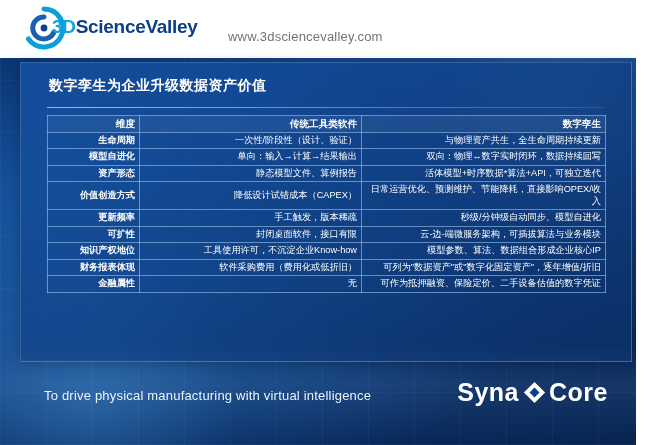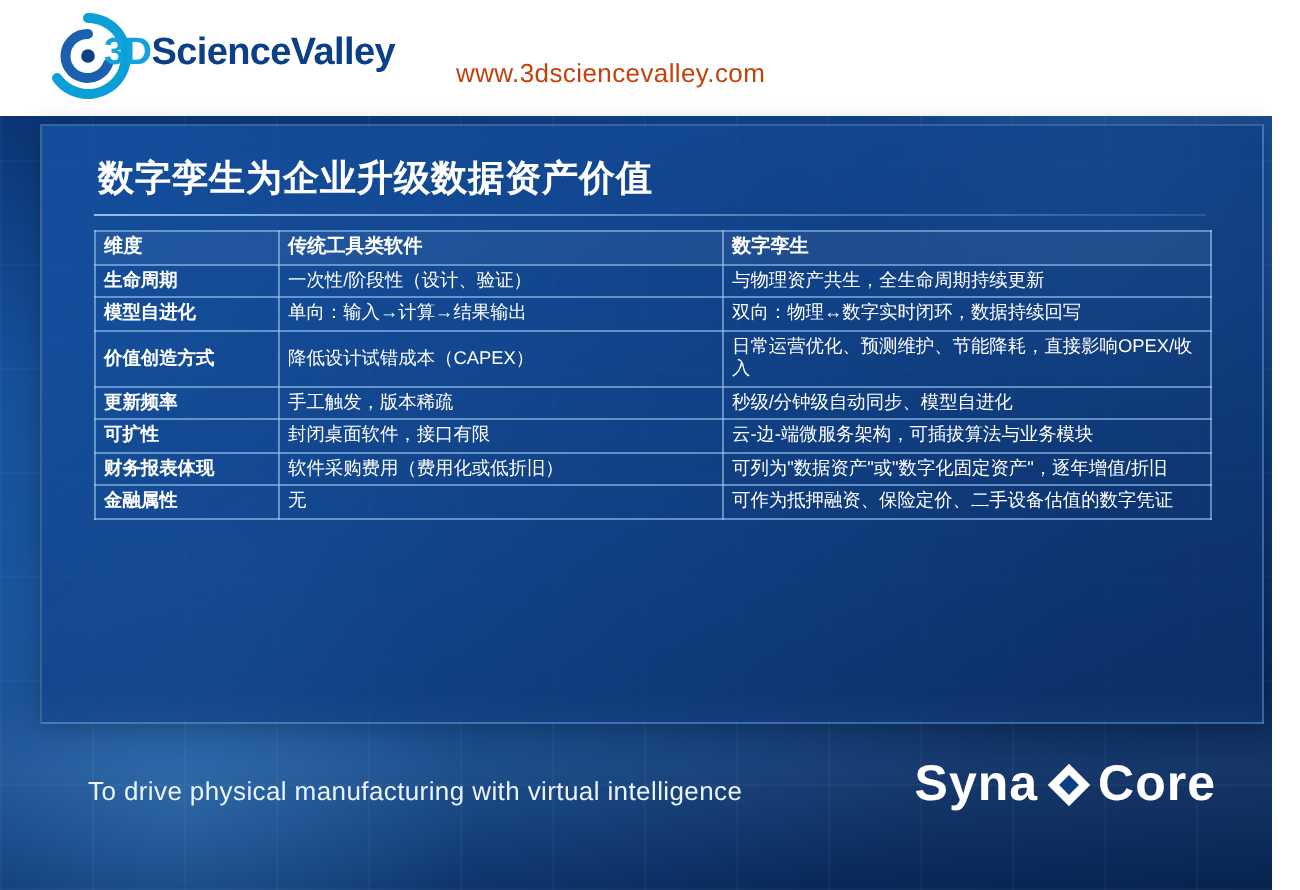--- a/index.html
+++ b/index.html
@@ -23,62 +23,62 @@
   .topband .swirl{
     position:absolute;left:22px;top:6px;width:44px;height:44px;
   }
   .logo-text{
     position:absolute;left:52px;top:16px;
     font-size:19px;font-weight:bold;color:#0b3f86;letter-spacing:-0.3px;
   }
   .logo-text .l3d{color:#12a3dc;}
   .site-url{
     position:absolute;left:228px;top:29px;
-    font-size:13px;color:#c2410c;letter-spacing:0.2px;
+    font-size:13px;color:#737373;letter-spacing:0.2px;
   }
   
   .wash{position:absolute;border-radius:50%;pointer-events:none;}
   .w1{left:-60px;top:250px;width:300px;height:300px;background:radial-gradient(circle,rgba(90,170,235,0.25),rgba(90,170,235,0) 70%);}
   .w2{left:430px;top:-20px;width:260px;height:260px;background:radial-gradient(circle,rgba(120,190,245,0.18),rgba(120,190,245,0) 70%);}
   .grid-lines{
     position:absolute;left:0;top:58px;width:650px;height:387px;
     background-image:
       repeating-linear-gradient(90deg, rgba(255,255,255,0.035) 0 1px, rgba(255,255,255,0) 1px 46px),
       repeating-linear-gradient(0deg, rgba(255,255,255,0.03) 0 1px, rgba(255,255,255,0) 1px 52px);
     pointer-events:none;
   }
   .card{
     position:absolute;left:20px;top:62px;width:610px;height:298px;
     background:linear-gradient(150deg,rgba(22,84,165,0.78) 0%,rgba(16,64,134,0.72) 45%,rgba(11,48,104,0.8) 100%);
     border:1px solid rgba(150,200,245,0.30);
     box-shadow:0 2px 12px rgba(0,0,0,0.25);
   }
   .card-title{
     position:absolute;left:28px;top:14px;
-    color:#ffffff;font-size:18px;font-weight:bold;letter-spacing:0.5px;
+    color:#ffffff;font-size:14px;font-weight:bold;letter-spacing:0.5px;
   }
   .title-rule{
     position:absolute;left:26px;top:44px;width:556px;height:1px;
     background:linear-gradient(90deg,rgba(190,225,255,0.75),rgba(190,225,255,0.15));
   }
   table{
     position:absolute;left:26px;top:52px;width:558px;
     border-collapse:collapse;table-layout:fixed;
   }
   col.c1{width:92px;}
   col.c2{width:222px;}
   col.c3{width:244px;}
   th,td{
     border:1px solid rgba(168,210,248,0.55);
     padding:2px 4px;
     color:#ffffff;
     font-size:9.2px;
     line-height:1.25;
     vertical-align:middle;
-    text-align:left;
+    text-align:right;
   }
   th{font-weight:bold;font-size:9.6px;background:rgba(255,255,255,0.06);}
   td.dim{font-weight:bold;}
   .tagline{
     position:absolute;left:44px;top:388px;
     color:#eaf4ff;font-size:13px;letter-spacing:0.2px;
   }
   .brand{
     position:absolute;right:28px;top:378px;
     color:#ffffff;font-size:25px;font-weight:bold;letter-spacing:0.5px;
@@ -141,33 +141,43 @@
           <td class="dim">生命周期</td>
           <td>一次性/阶段性（设计、验证）</td>
           <td>与物理资产共生，全生命周期持续更新</td>
         </tr>
         <tr>
           <td class="dim">模型自进化</td>
           <td>单向：输入→计算→结果输出</td>
           <td>双向：物理↔数字实时闭环，数据持续回写</td>
         </tr>
         <tr>
+          <td class="dim">资产形态</td>
+          <td>静态模型文件、算例报告</td>
+          <td>活体模型+时序数据*算法+API，可独立迭代</td>
+        </tr>
+        <tr>
           <td class="dim">价值创造方式</td>
           <td>降低设计试错成本（CAPEX）</td>
           <td>日常运营优化、预测维护、节能降耗，直接影响OPEX/收入</td>
         </tr>
         <tr>
           <td class="dim">更新频率</td>
           <td>手工触发，版本稀疏</td>
           <td>秒级/分钟级自动同步、模型自进化</td>
         </tr>
         <tr>
           <td class="dim">可扩性</td>
           <td>封闭桌面软件，接口有限</td>
           <td>云-边-端微服务架构，可插拔算法与业务模块</td>
+        </tr>
+        <tr>
+          <td class="dim">知识产权地位</td>
+          <td>工具使用许可，不沉淀企业Know-how</td>
+          <td>模型参数、算法、数据组合形成企业核心IP</td>
         </tr>
         <tr>
           <td class="dim">财务报表体现</td>
           <td>软件采购费用（费用化或低折旧）</td>
           <td>可列为"数据资产"或"数字化固定资产"，逐年增值/折旧</td>
         </tr>
         <tr>
           <td class="dim">金融属性</td>
           <td>无</td>
           <td>可作为抵押融资、保险定价、二手设备估值的数字凭证</td>

